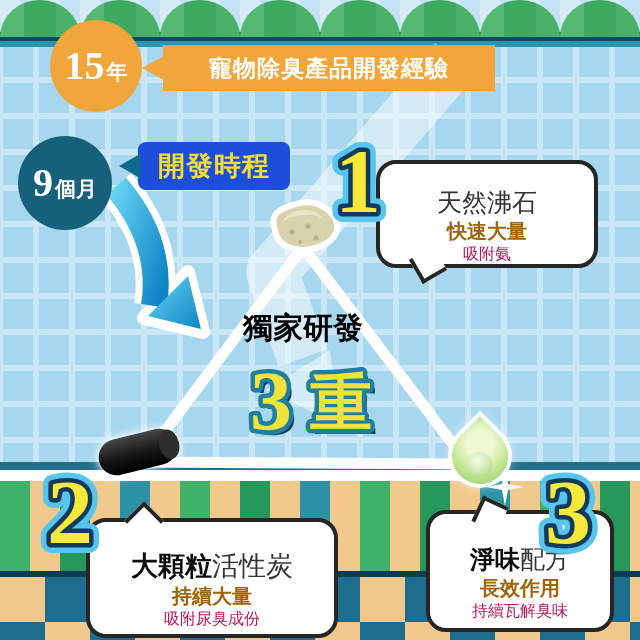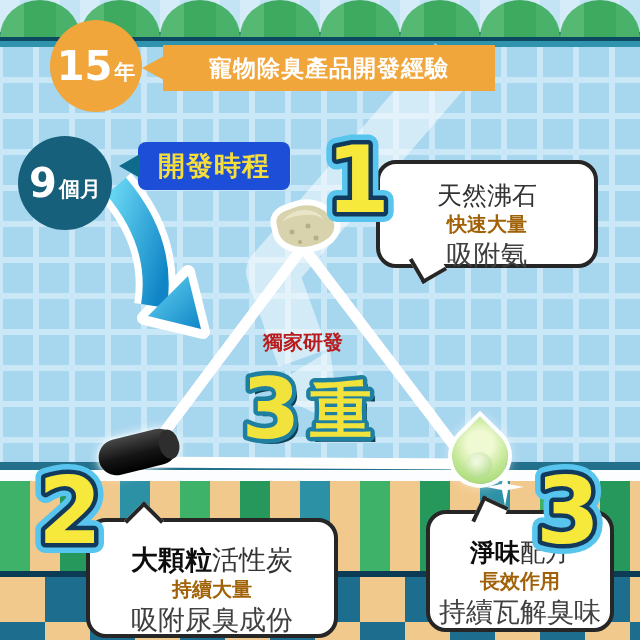--- a/index.html
+++ b/index.html
@@ -1,17 +1,17 @@
 <!DOCTYPE html>
 <html><head>
 <meta charset="utf-8">
 <style>
   html,body{margin:0;padding:0;}
   body{font-family:"DejaVu Sans","Liberation Sans",sans-serif;}
-  .stage{position:relative;width:640px;height:640px;overflow:hidden;background:#A7D6EF;}
+  .stage{position:relative;width:640px;height:640px;overflow:hidden;background:#A7D6EF;font-family:Liberation Serif, serif;}
 
   
   .bg-tiles{position:absolute;left:0;top:44px;width:640px;height:420px;
     background-color:#A7D6EF;
     background-image:linear-gradient(#C9E7F6 0 6px,transparent 6px),
                      linear-gradient(90deg,#C9E7F6 0 6px,transparent 6px);
     background-size:36px 36px;background-position:-3px -3px;}
   .bg-header{position:absolute;left:0;top:0;width:640px;height:46px;
     background:repeating-linear-gradient(90deg,#D6EDF9 0 20px,#C2E4F4 20px 40px);}
   .band-navy{position:absolute;left:0;top:32px;width:640px;height:9px;background:#0C4A62;}
@@ -64,29 +64,29 @@
     font-size:23px;letter-spacing:1px;}
   .banner-exp .tail{position:absolute;left:-21px;top:11px;width:0;height:0;
     border-top:12px solid transparent;border-bottom:12px solid transparent;border-right:22px solid #F0A63A;}
   .banner-time{left:138px;top:142px;width:152px;height:48px;background:#1d4ed8;color:#F5DD3A;
     font-size:27px;border-radius:8px;letter-spacing:1px;}
   .banner-time .tail{position:absolute;left:-19px;top:12px;width:0;height:0;
     border-top:12px solid transparent;border-bottom:12px solid transparent;border-right:21px solid #0E6B8C;}
 
   
   .center-col{position:absolute;left:213px;top:310px;width:180px;text-align:center;}
-  .center-col .tag{font-size:20px;color:#b91c1c;font-weight:bold;line-height:1.2;margin-top:20px;}
+  .center-col .tag{font-size:30px;color:#000000;font-weight:bold;line-height:1.2;}
 
   
   .bubble{position:absolute;background:#fff;border:4px solid #262626;border-radius:20px;
     display:flex;flex-direction:column;align-items:center;justify-content:center;text-align:center;}
   .bubble .t1{font-size:25px;color:#333;line-height:1.25;margin-top:24px;}
   .bubble .t1 b{color:#0D0D0D;}
   .bubble .t2{font-size:20px;font-weight:bold;color:#a16207;line-height:1.3;}
-  .bubble .t3{font-size:27px;color:#404040;line-height:1.3;}
+  .bubble .t3{font-size:16px;color:#be185d;line-height:1.3;}
   .bubble-1{left:376px;top:160px;width:214px;height:100px;}
   .bubble-2{left:86px;top:518px;width:244px;height:112px;}
   .bubble-2 .t1{font-size:27px;}
   .bubble-3{left:426px;top:510px;width:180px;height:114px;}
   .tail-sq{position:absolute;width:24px;height:24px;background:#fff;}
   .tail-down{left:34px;bottom:-15px;border-left:4px solid #262626;border-bottom:4px solid #262626;
     transform:rotate(-30deg);}
   .tail-up{left:40px;top:-15px;border-left:4px solid #262626;border-top:4px solid #262626;
     transform:rotate(45deg);}
   .tail-upleft{left:46px;top:-14px;border-left:4px solid #262626;border-top:4px solid #262626;

